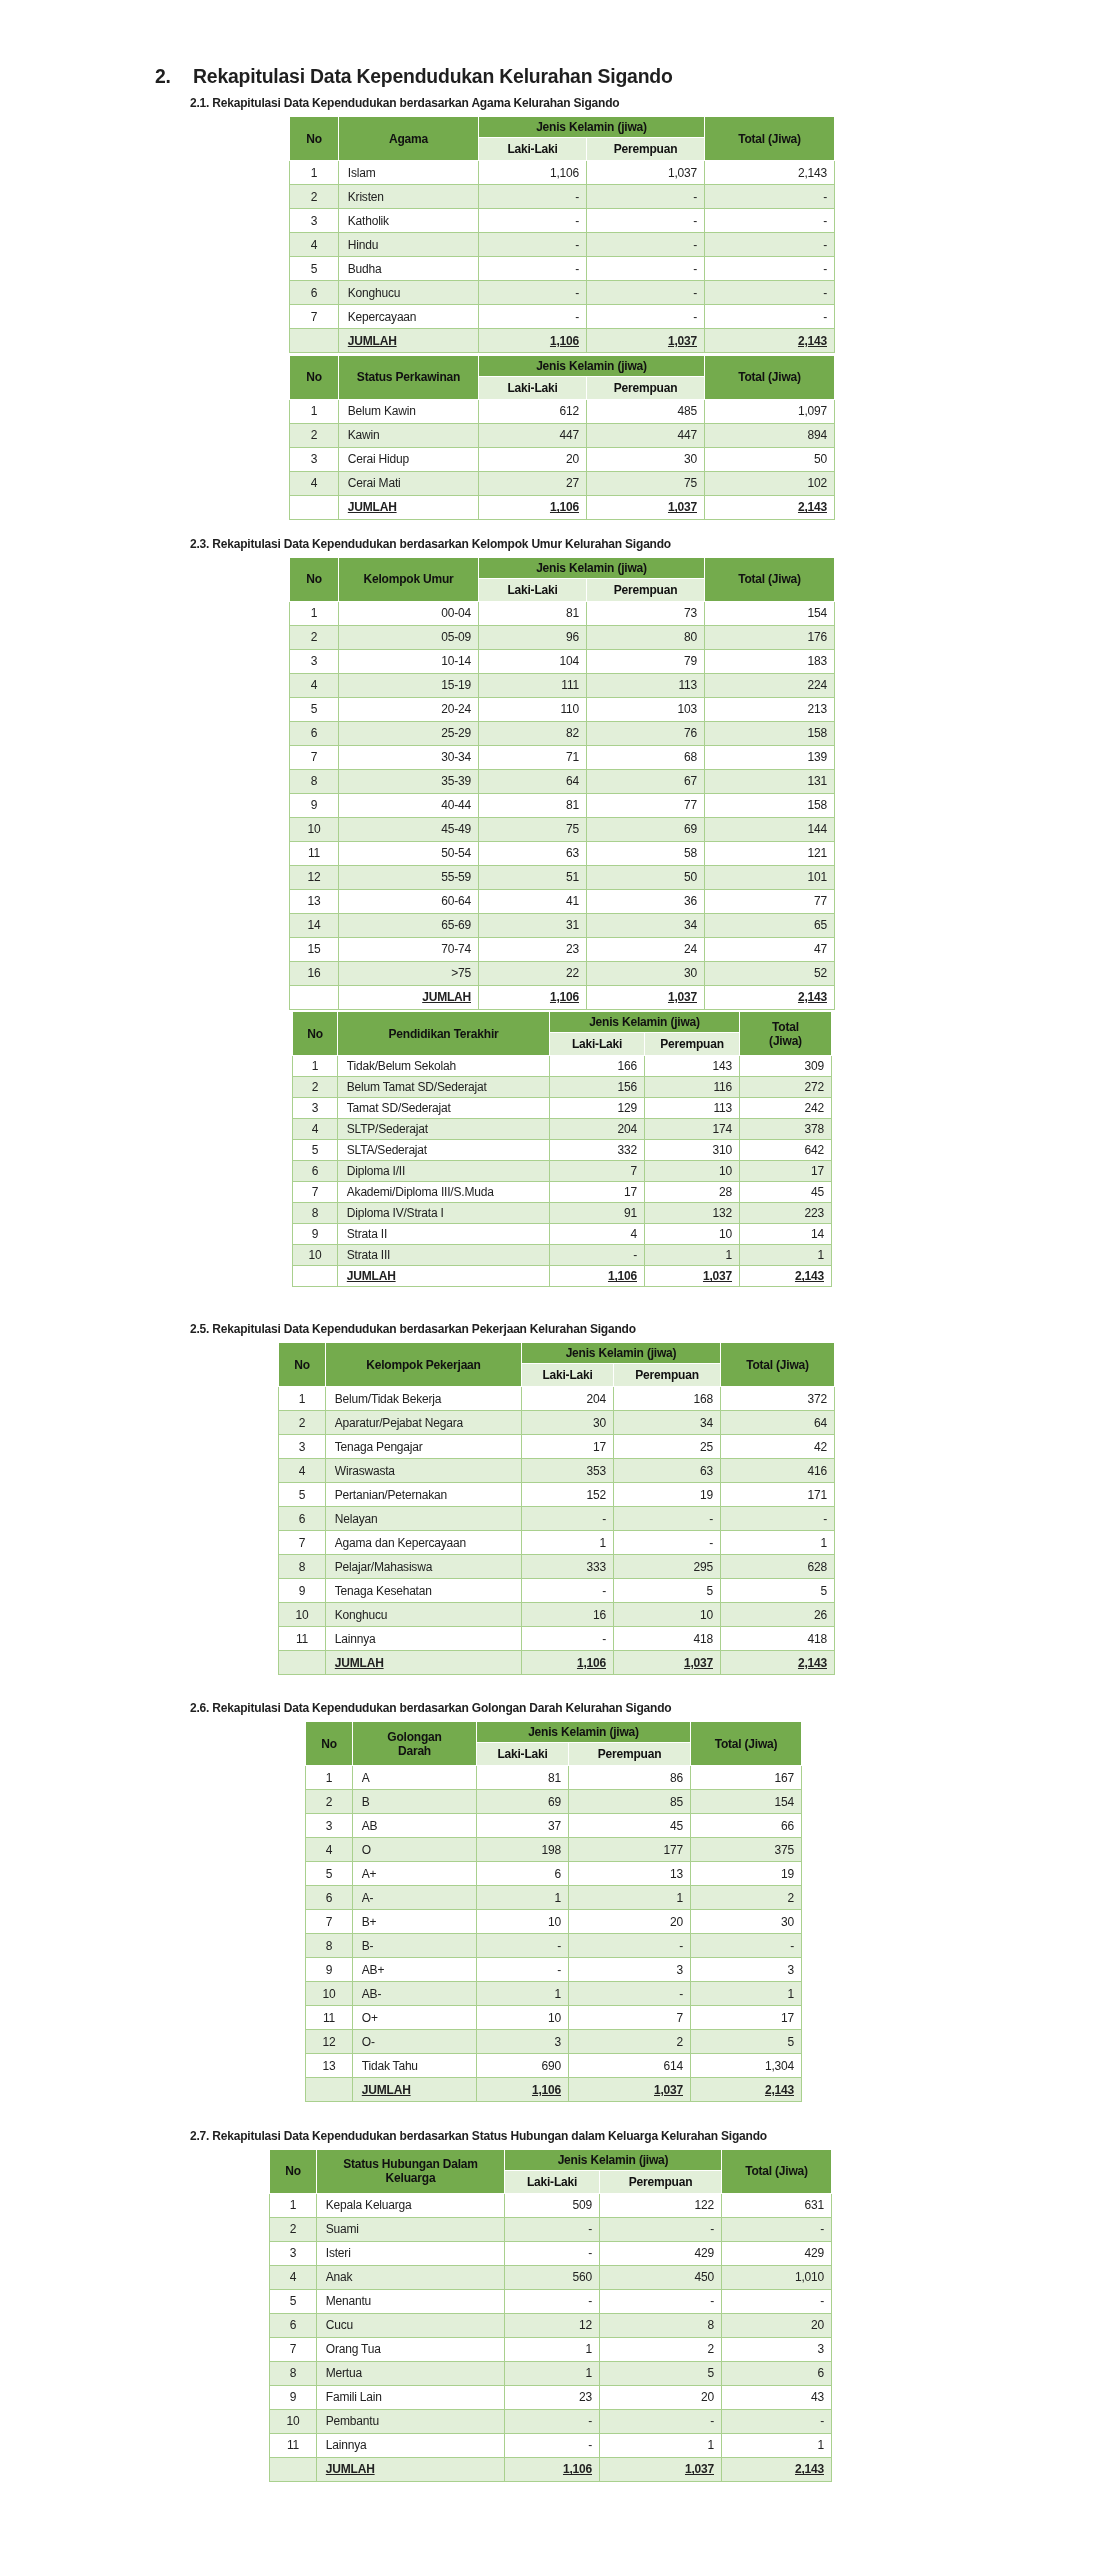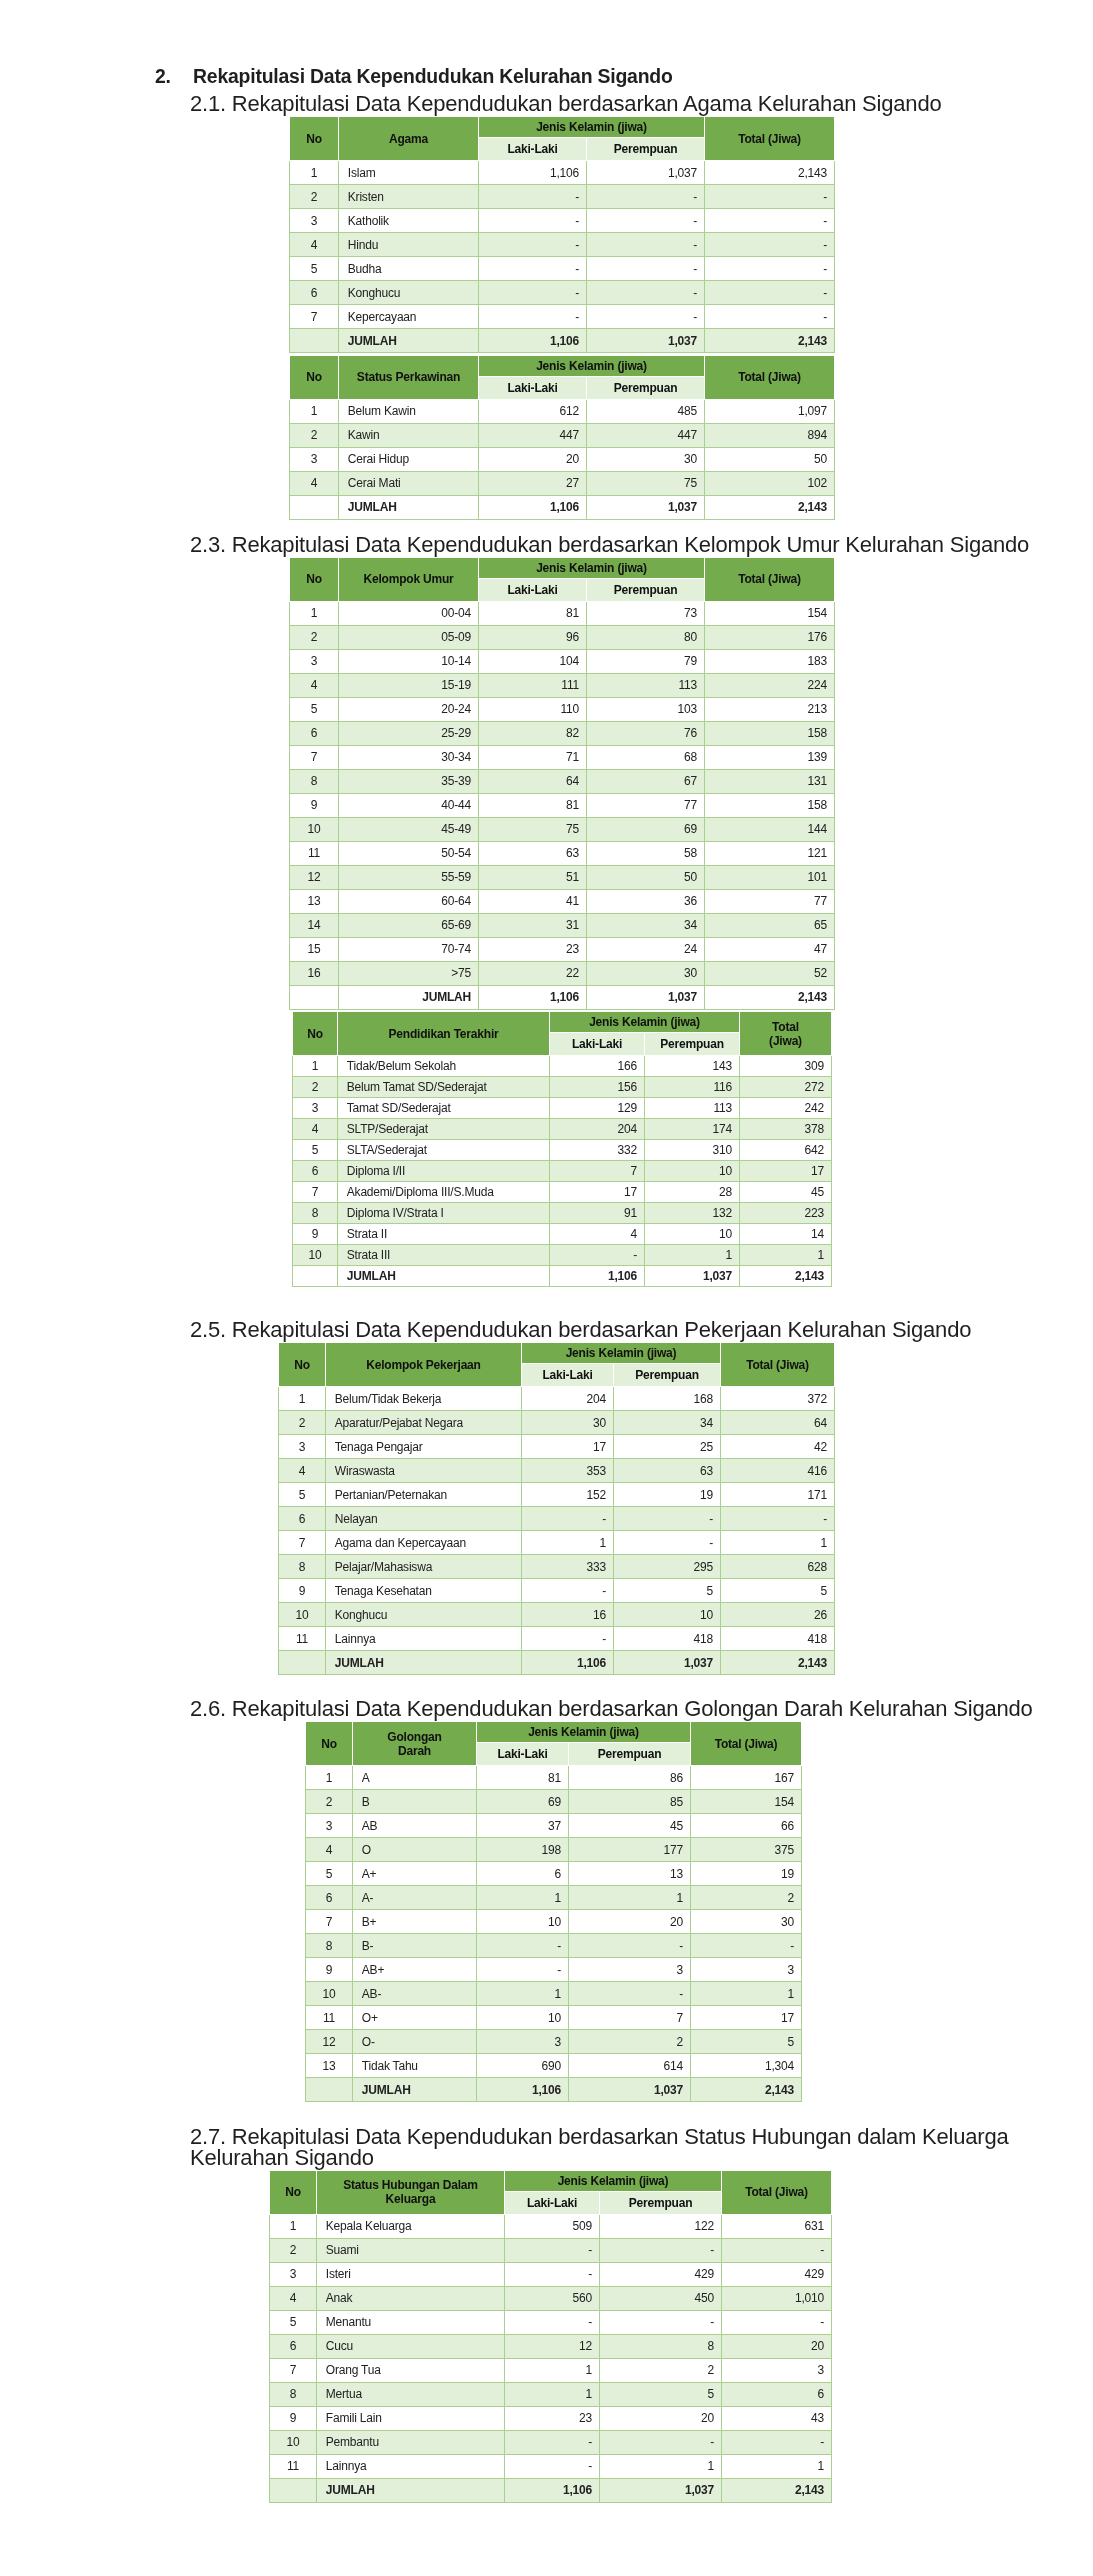--- a/index.html
+++ b/index.html
@@ -17,22 +17,22 @@
   .main-title {
     margin: 65px 0 0 155px;
     font-size: 19.4px;
     font-weight: 700;
     line-height: 23px;
     display: flex;
   }
   .main-title .num { width: 38px; flex: 0 0 38px; }
   .sub {
     margin-left: 190px;
-    font-size: 22px;
-    font-weight: 400;
+    font-size: 12px;
+    font-weight: 700;
     line-height: 21px;
   }
   table.data-table {
     border-collapse: collapse;
     table-layout: fixed;
     margin-top: 1.8px;
     border: 1.8px solid #b7d6a0;
     background: #ffffff;
     font-size: 12px;
   }
@@ -54,21 +54,21 @@
     height: 24px;
     padding: 0.9px 7px;
     vertical-align: middle;
     background: #ffffff;
     color: #222222;
   }
   tbody tr:nth-child(even) td { background: #e2efd9; }
   tbody td:nth-child(1) { text-align: center; padding: 0.9px 1.8px; }
   tbody td:nth-child(2) { text-align: left; padding-left: 8.8px; }
   tbody td:nth-child(3), tbody td:nth-child(4), tbody td:nth-child(5) { text-align: right; }
-  tbody tr.jumlah td { font-weight: 700; }
+  tbody tr.jumlah td { font-weight: 700; text-decoration: underline; }
   .center-cat tbody td:nth-child(2) { text-align: right; padding-left: 1.8px; }
 
   
   .t0, .t1, .t2 { margin-left: 289px; width: 545px; }
   .t0 col:nth-child(1), .t1 col:nth-child(1), .t2 col:nth-child(1) { width: 49px; }
   .t0 col:nth-child(2), .t1 col:nth-child(2), .t2 col:nth-child(2) { width: 140px; }
   .t0 col:nth-child(3), .t1 col:nth-child(3), .t2 col:nth-child(3) { width: 108px; }
   .t0 col:nth-child(4), .t1 col:nth-child(4), .t2 col:nth-child(4) { width: 118px; }
   .t0 col:nth-child(5), .t1 col:nth-child(5), .t2 col:nth-child(5) { width: 130px; }
 

